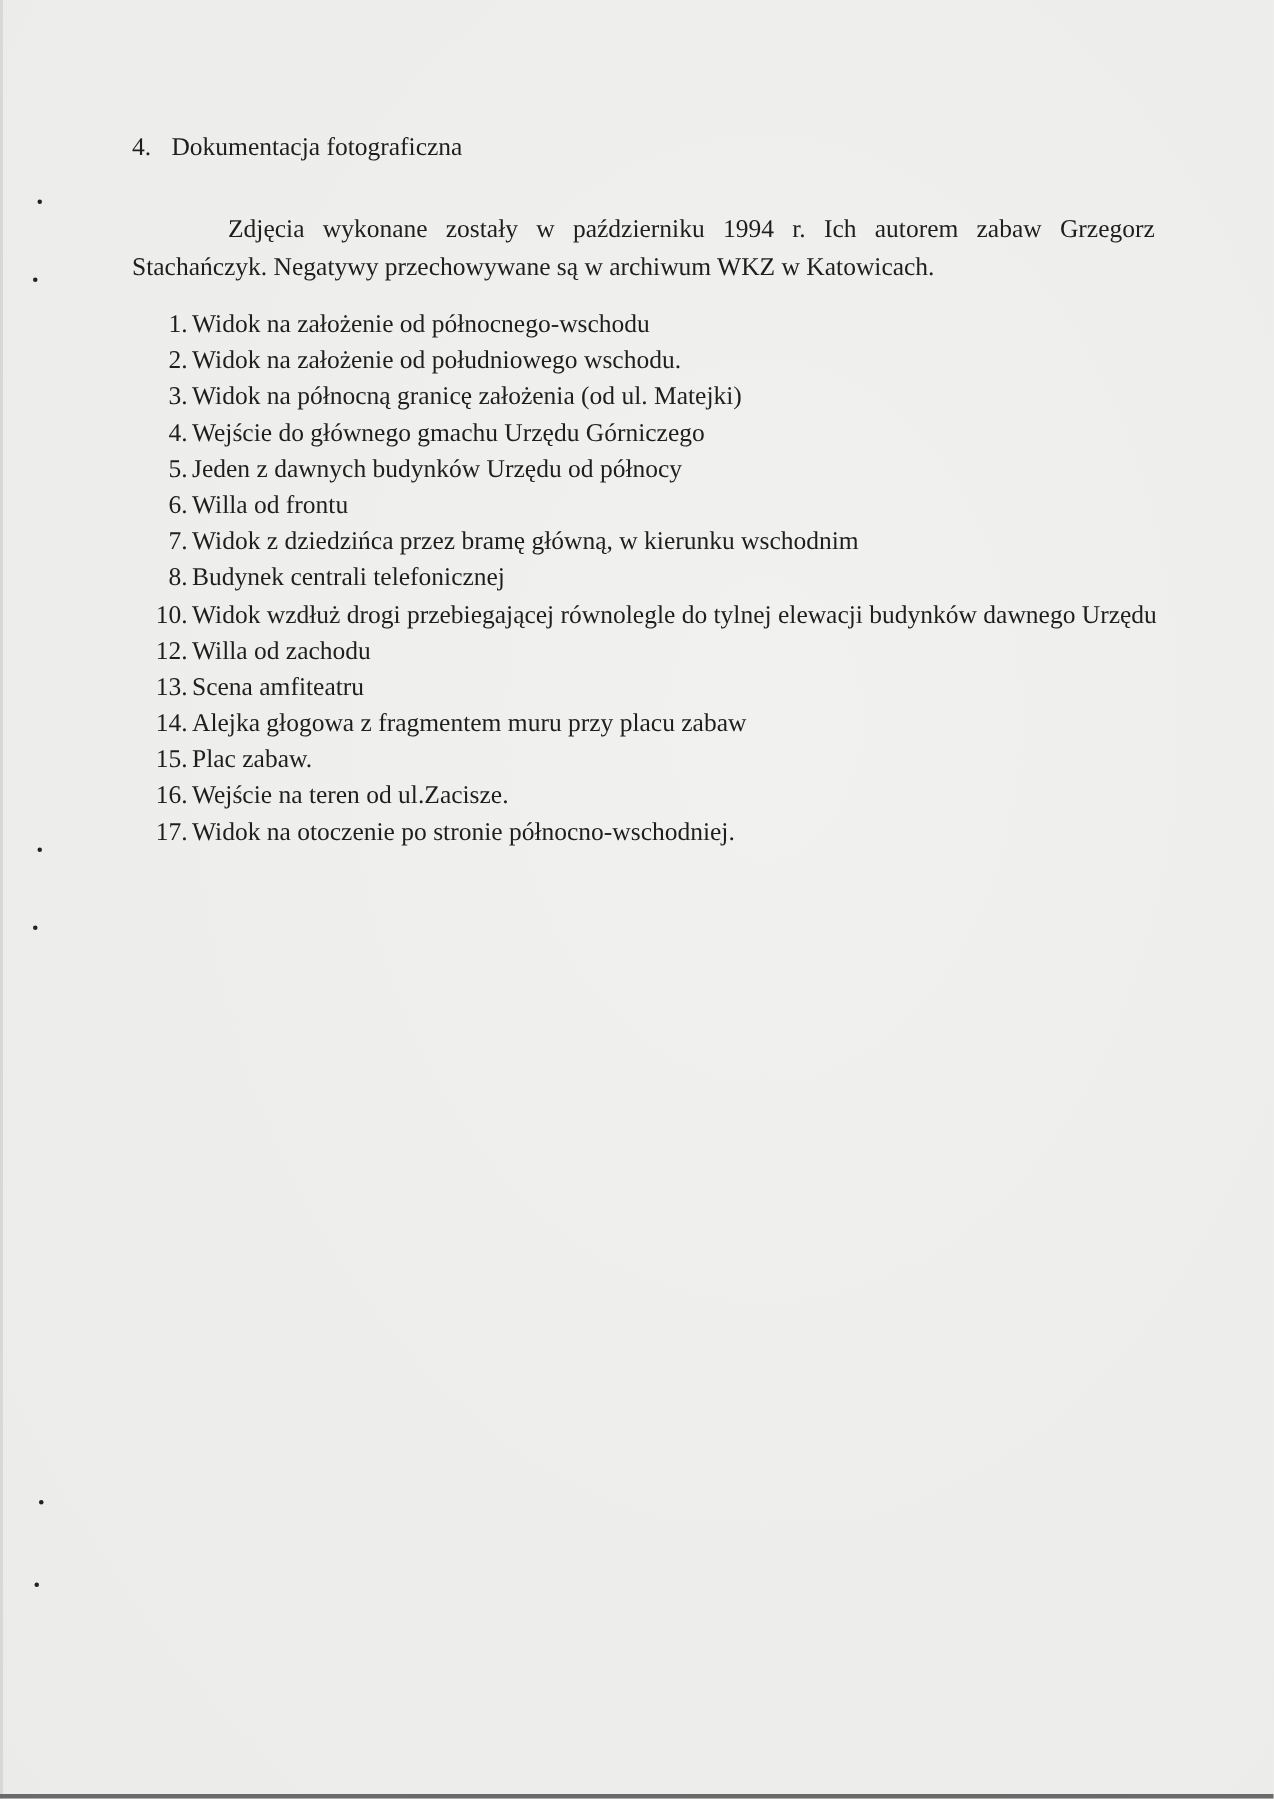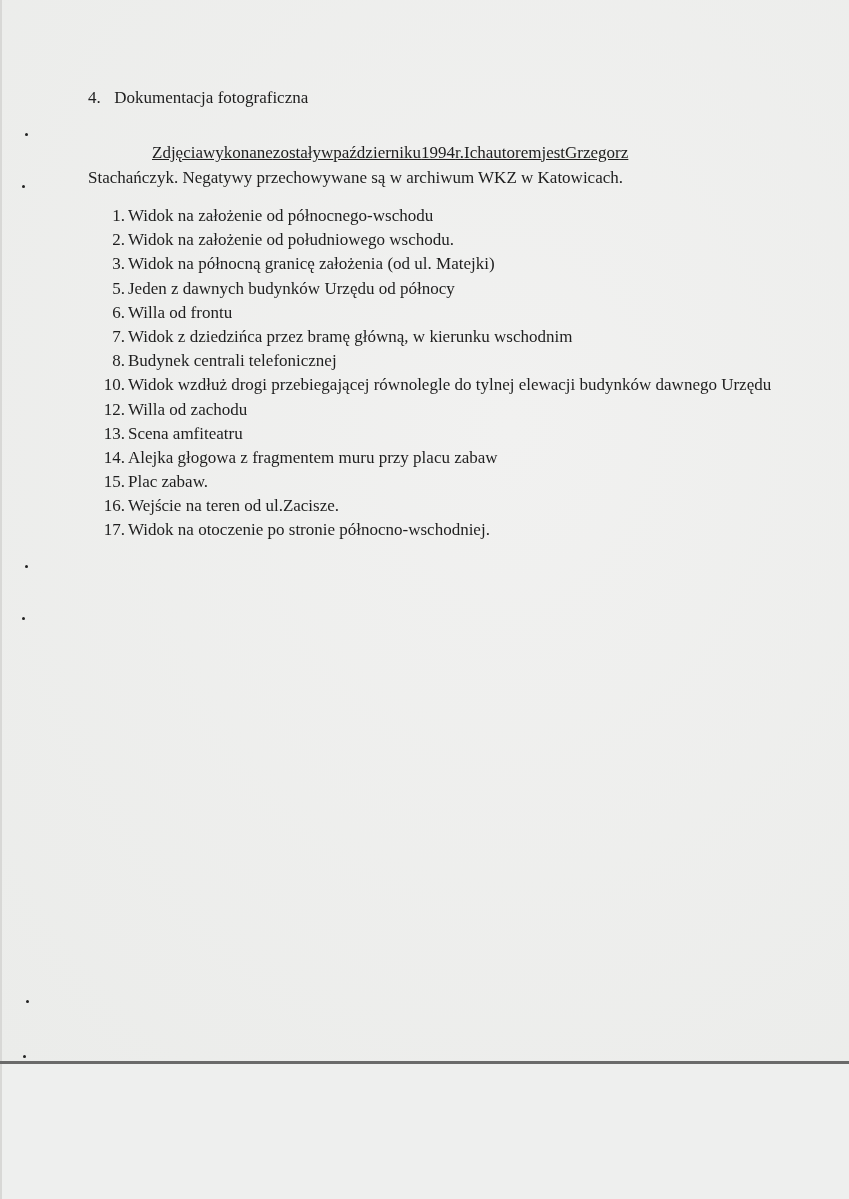--- a/index.html
+++ b/index.html
@@ -2,28 +2,28 @@
 <html><head>
   <meta charset="utf-8">
   <style>
     html, body { margin:0; padding:0; }
     body {
       width:849px; height:1199px; overflow:hidden; position:relative;
       background:#eeefee;
       font-family: "Liberation Serif", "DejaVu Serif", serif;
       color:#1e1e1e;
     }
-    .page { position:absolute; left:0; top:0; width:849px; height:1064px;
+    .page { position:absolute; left:0; top:0; width:849px; height:1199px;
       background: radial-gradient(ellipse at 60% 40%, #f1f1f0 0%, #ebecea 100%); }
     .left-edge { position:absolute; left:0; top:0; width:2px; height:1199px; background:#d8d8d6; }
     .bottom-edge { position:absolute; left:0; bottom:0; width:849px; height:3px; background:#6a6a6a; }
     .heading { position:absolute; left:88px; top:88px; font-size:17px; }
     .heading .num { display:inline-block; width:22px; }
     .para { position:absolute; left:88px; top:140px; width:682px; font-size:17px; line-height:25px; }
-    .para .l1 { display:flex; padding-left:64px;text-decoration:underline; }
+    .para .l1 { display:flex; justify-content:space-between; padding-left:64px; }
     .list { position:absolute; left:100px; top:204px; margin:0; padding:0; list-style:none; font-size:17px; }
     .list li { height:24.2px; line-height:24px; white-space:nowrap; }
     .list .n { display:inline-block; width:25px; text-align:right; margin-right:3px; }
     .dot { position:absolute; width:3px; height:3px; border-radius:50%; background:#222; }
   </style>
 </head>
 <body>
 
 <div class="page">
   <div class="left-edge"></div>
@@ -38,30 +38,31 @@
     <div class="l1">
       <span>Zdjęcia</span>
       <span>wykonane</span>
       <span>zostały</span>
       <span>w</span>
       <span>październiku</span>
       <span>1994</span>
       <span>r.</span>
       <span>Ich</span>
       <span>autorem</span>
-      <span>jest</span>
+      <span>zabaw</span>
       <span>Grzegorz</span>
     </div>
     <div>Stachańczyk. Negatywy przechowywane są w archiwum WKZ w Katowicach.</div>
   </div>
 
   <ul class="list">
     <li><span class="n">1.</span><span>Widok na założenie od północnego-wschodu</span></li>
     <li><span class="n">2.</span><span>Widok na założenie od południowego wschodu.</span></li>
     <li><span class="n">3.</span><span>Widok na północną granicę założenia (od ul. Matejki)</span></li>
+    <li><span class="n">4.</span><span>Wejście do głównego gmachu Urzędu Górniczego</span></li>
     <li><span class="n">5.</span><span>Jeden z dawnych budynków Urzędu od północy</span></li>
     <li><span class="n">6.</span><span>Willa od frontu</span></li>
     <li><span class="n">7.</span><span>Widok z dziedzińca przez bramę główną, w kierunku wschodnim</span></li>
     <li><span class="n">8.</span><span>Budynek centrali telefonicznej</span></li>
     <li><span class="n">10.</span><span>Widok wzdłuż drogi przebiegającej równolegle do tylnej elewacji budynków dawnego Urzędu</span></li>
     <li><span class="n">12.</span><span>Willa od zachodu</span></li>
     <li><span class="n">13.</span><span>Scena amfiteatru</span></li>
     <li><span class="n">14.</span><span>Alejka głogowa z fragmentem muru przy placu zabaw</span></li>
     <li><span class="n">15.</span><span>Plac zabaw.</span></li>
     <li><span class="n">16.</span><span>Wejście na teren od ul.Zacisze.</span></li>

